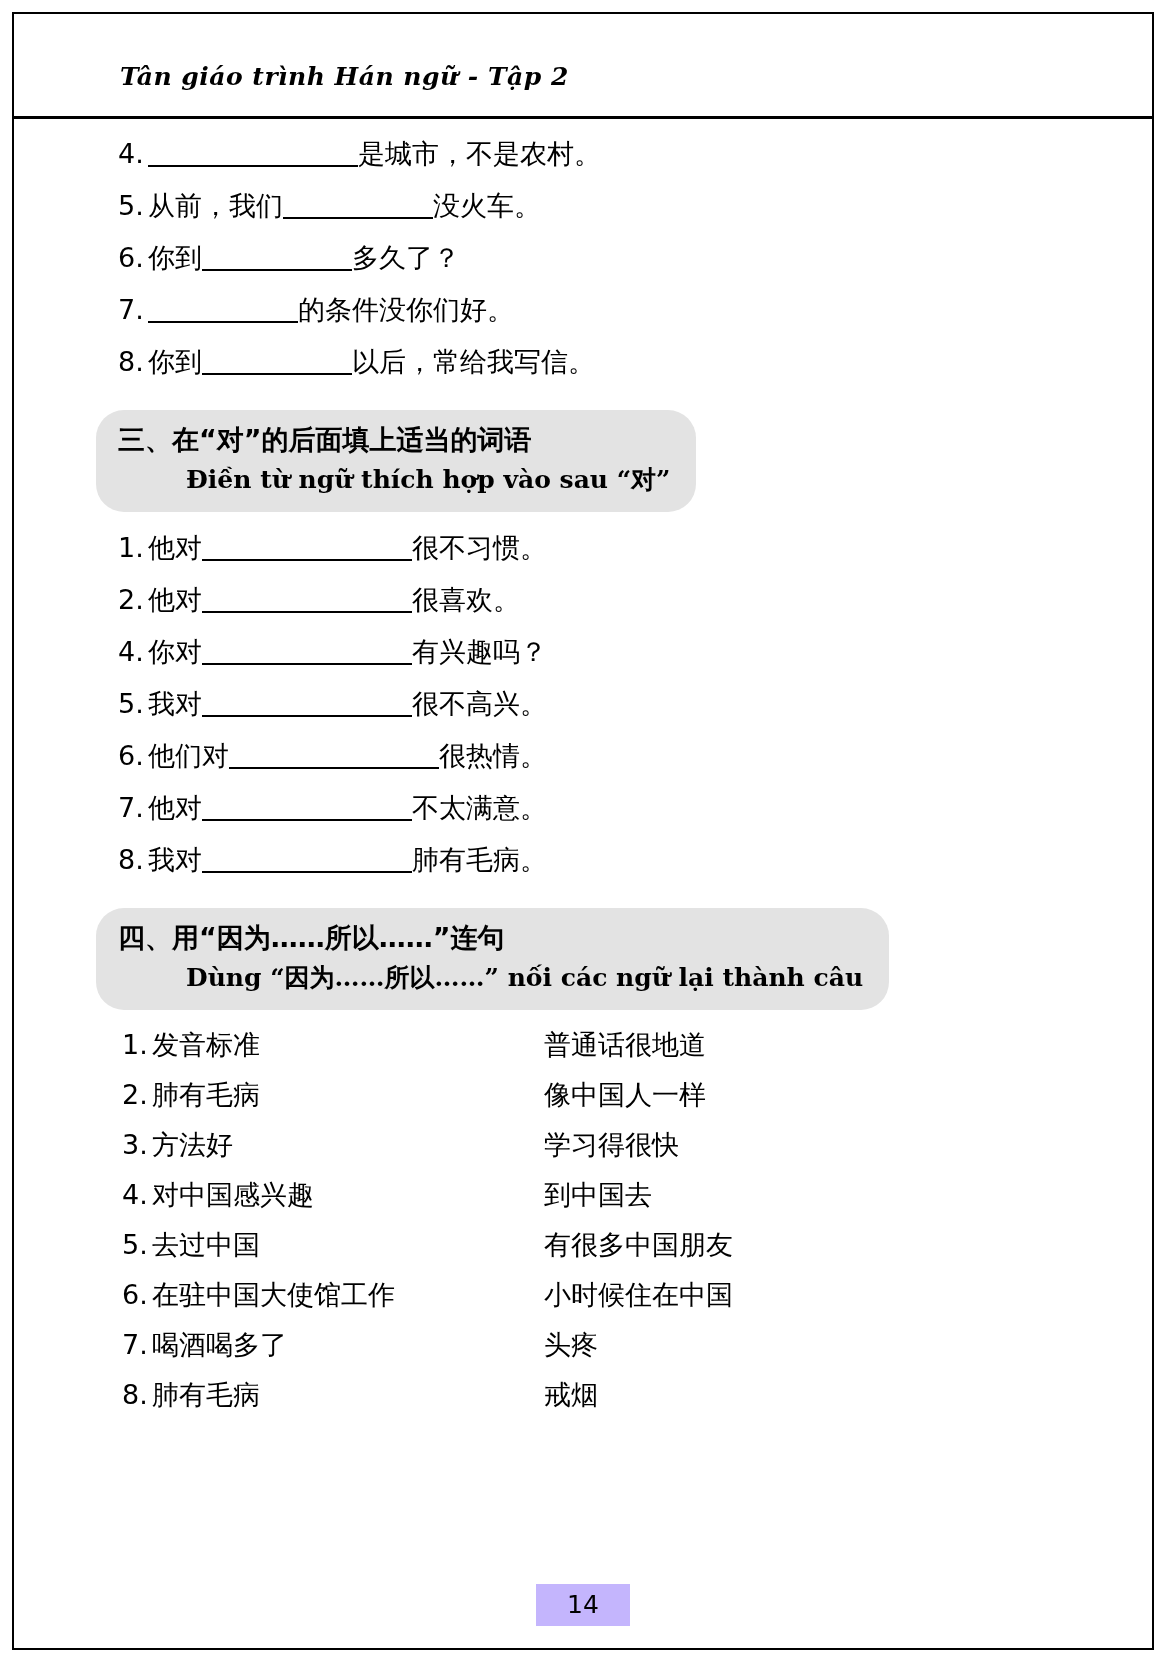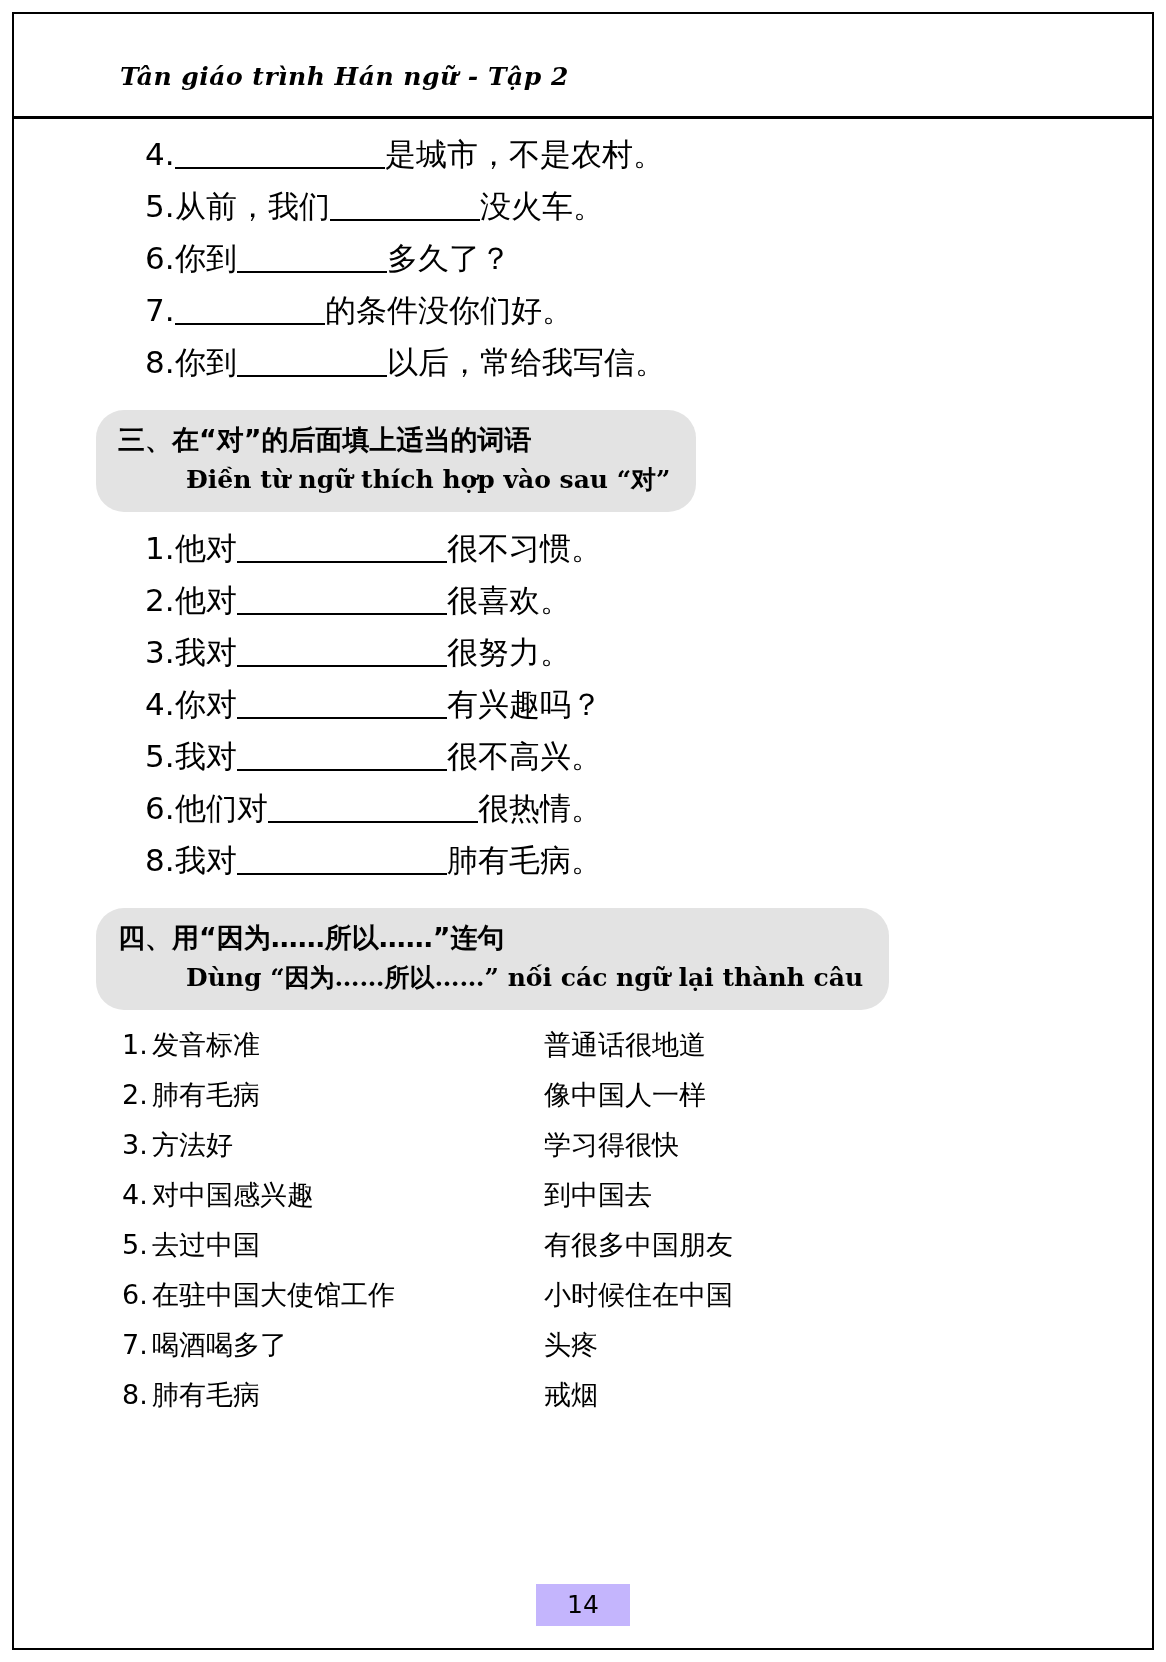--- a/index.html
+++ b/index.html
@@ -59,26 +59,25 @@
   .content {
     position: absolute;
     left: 0;
     top: 128px;
     width: 1166px;
   }
 
   
   .ex-line {
     font-family: "DejaVu Sans", sans-serif;
-    font-size: 31px;
+    font-size: 27px;
     line-height: 52px;
     padding-left: 118px;
     white-space: nowrap;
     color: #000;
-    margin-left: 27px;
   }
   .num {
     display: inline-block;
     min-width: 30px;
   }
   .blank {
     display: inline-block;
     border-bottom: 2px solid #000;
     height: 26px;
     vertical-align: -4px;
@@ -183,30 +182,30 @@
     </div>
 
     <div>
       <div class="ex-line">
         <span class="num">1.</span><span>他对</span><span class="blank b-long"></span><span>很不习惯。</span>
       </div>
       <div class="ex-line">
         <span class="num">2.</span><span>他对</span><span class="blank b-long"></span><span>很喜欢。</span>
       </div>
       <div class="ex-line">
-        <span class="num">3.</span><span>我对</span><span class="blank b-long"></span><span>很努力。</span>
-      </div>
-      <div class="ex-line">
         <span class="num">4.</span><span>你对</span><span class="blank b-long"></span><span>有兴趣吗？</span>
       </div>
       <div class="ex-line">
         <span class="num">5.</span><span>我对</span><span class="blank b-long"></span><span>很不高兴。</span>
       </div>
       <div class="ex-line">
         <span class="num">6.</span><span>他们对</span><span class="blank b-long"></span><span>很热情。</span>
+      </div>
+      <div class="ex-line">
+        <span class="num">7.</span><span>他对</span><span class="blank b-long"></span><span>不太满意。</span>
       </div>
       <div class="ex-line">
         <span class="num">8.</span><span>我对</span><span class="blank b-long"></span><span>肺有毛病。</span>
       </div>
     </div>
 
     
     <div class="section-bar">
       <div class="sec-cn">四、用“因为……所以……”连句</div>
       <div class="sec-vi">Dùng “因为……所以……” nối các ngữ lại thành câu</div>

